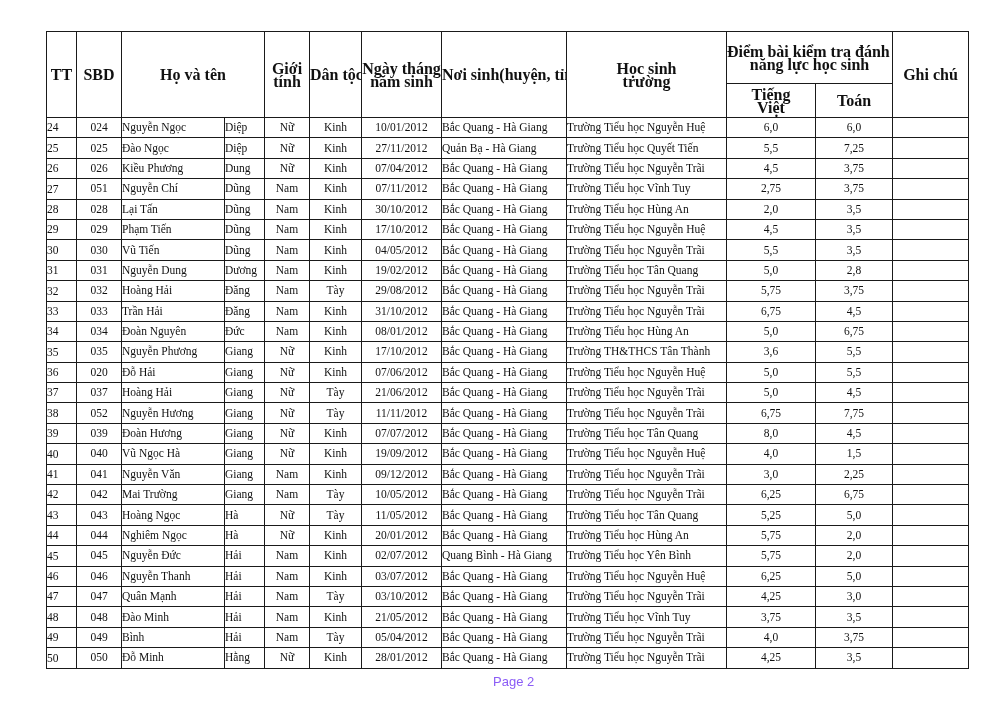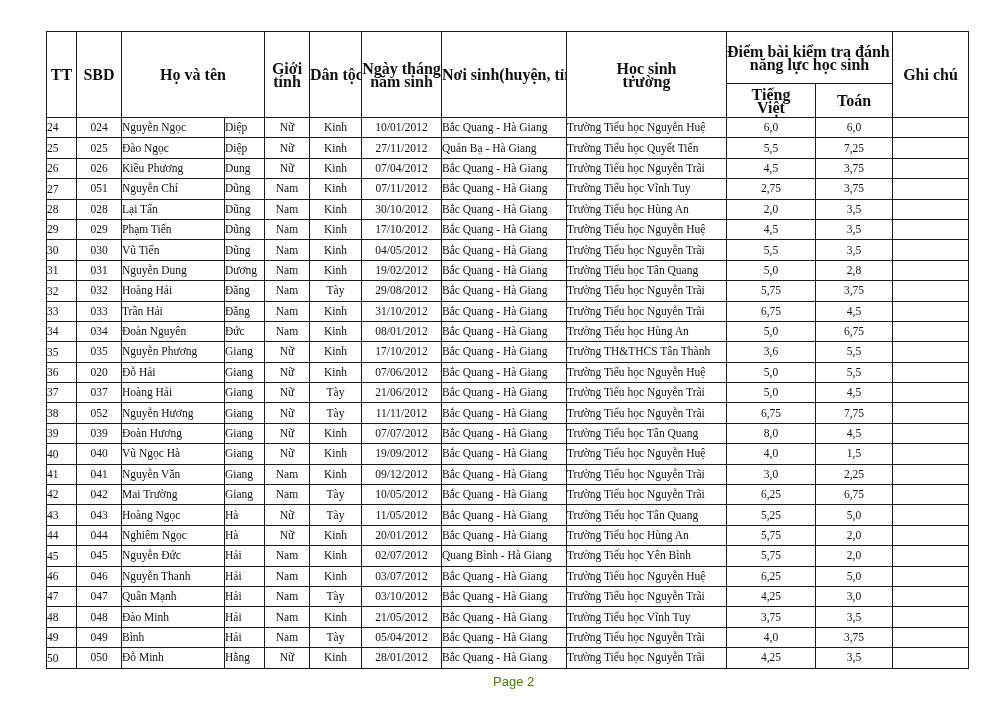--- a/index.html
+++ b/index.html
@@ -7,21 +7,21 @@
          font-family:"Liberation Serif", "DejaVu Serif", serif; color:#111; }
   table.sheet { position:absolute; left:46px; top:31px; border-collapse:collapse;
                 table-layout:fixed; width:922px; }
   table.sheet td, table.sheet th { border:1.3px solid #1a1a1a; padding:0; overflow:hidden; white-space:nowrap; }
   table.sheet th { font-weight:bold; font-size:16px; text-align:center; vertical-align:middle; line-height:13px; }
   table.sheet td { font-size:11.5px; height:19.4px; line-height:19px; }
   td.c { text-align:center; }
   td.l { text-align:left; padding-left:2px; }
   td.tt { text-align:left; vertical-align:bottom; line-height:15px; }
   .page-label { position:absolute; left:493px; top:674px; font-family:"Liberation Sans", sans-serif;
-                font-size:13px; color:#4d7c0f; }
+                font-size:13px; color:#8b5cf6; }
 </style>
 </head>
 <body>
 
 <table class="sheet">
   <colgroup>
     <col style="width:30px">
       <col style="width:45px">
       <col style="width:103px">
       <col style="width:40px">

